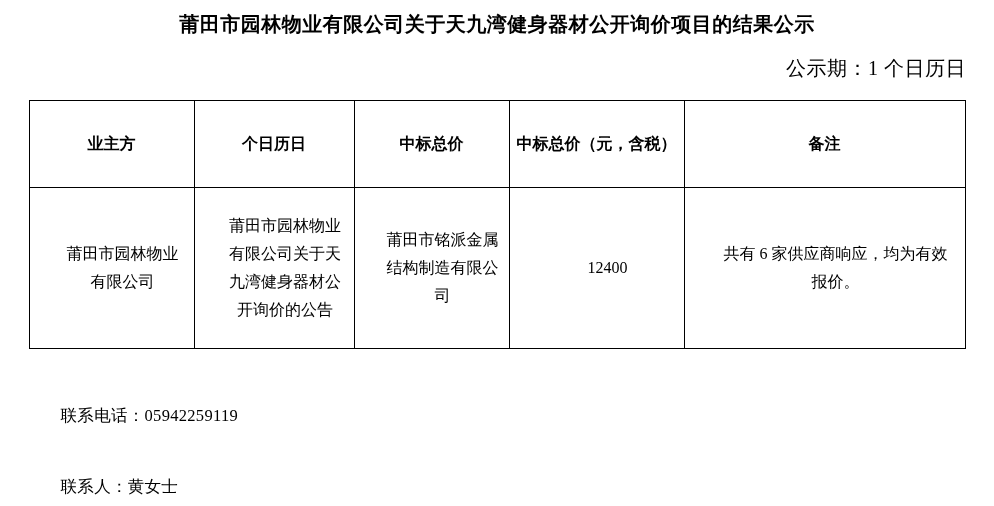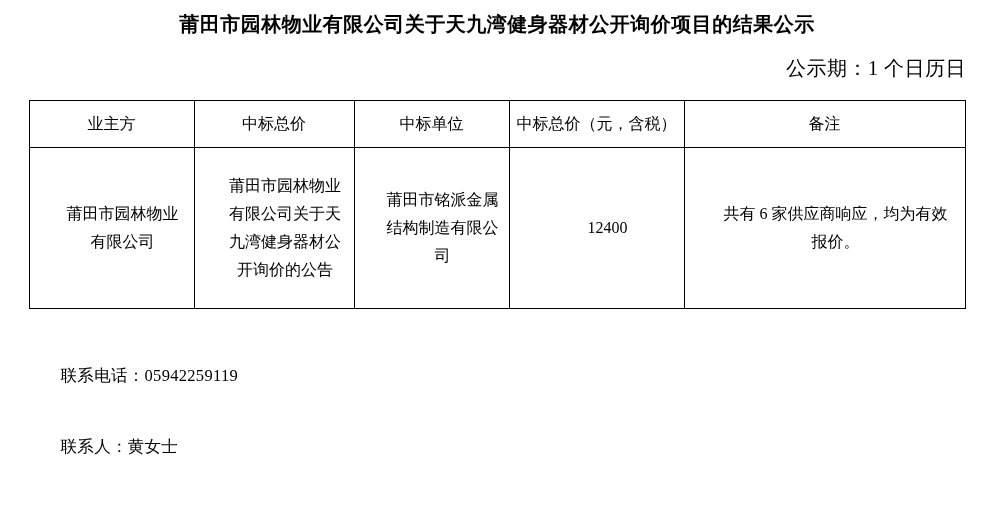--- a/index.html
+++ b/index.html
@@ -46,23 +46,23 @@
   table.result-table td, table.result-table th {
     border: 1px solid #000000;
     text-align: center;
     vertical-align: middle;
     font-size: 16px;
     padding: 6px 10px;
     line-height: 1.75;
     font-weight: normal;
   }
   table.result-table thead td {
-    font-weight: normal;
+    font-weight: bold;
     height: 46px;
-    padding: 0 6px;
+    padding: 20px 6px;
   }
   table.result-table tbody td {
     height: 148px;
     padding-left: 32px;
   }
   .col-a { width: 165px; }
   .col-b { width: 160px; }
   .col-c { width: 155px; }
   .col-d { width: 175px; }
   .col-e { width: 281px; }
@@ -98,22 +98,22 @@
     <colgroup>
       <col class="col-a">
       <col class="col-b">
       <col class="col-c">
       <col class="col-d">
       <col class="col-e">
     </colgroup>
     <thead>
       <tr>
         <td>业主方</td>
+        <td>个日历日</td>
         <td>中标总价</td>
-        <td>中标单位</td>
         <td>中标总价（元，含税）</td>
         <td>备注</td>
       </tr>
     </thead>
     <tbody>
       <tr>
         <td>莆田市园林物业有限公司</td>
         <td>莆田市园林物业有限公司关于天九湾健身器材公开询价的公告</td>
         <td>莆田市铭派金属结构制造有限公司</td>
         <td>12400</td>

